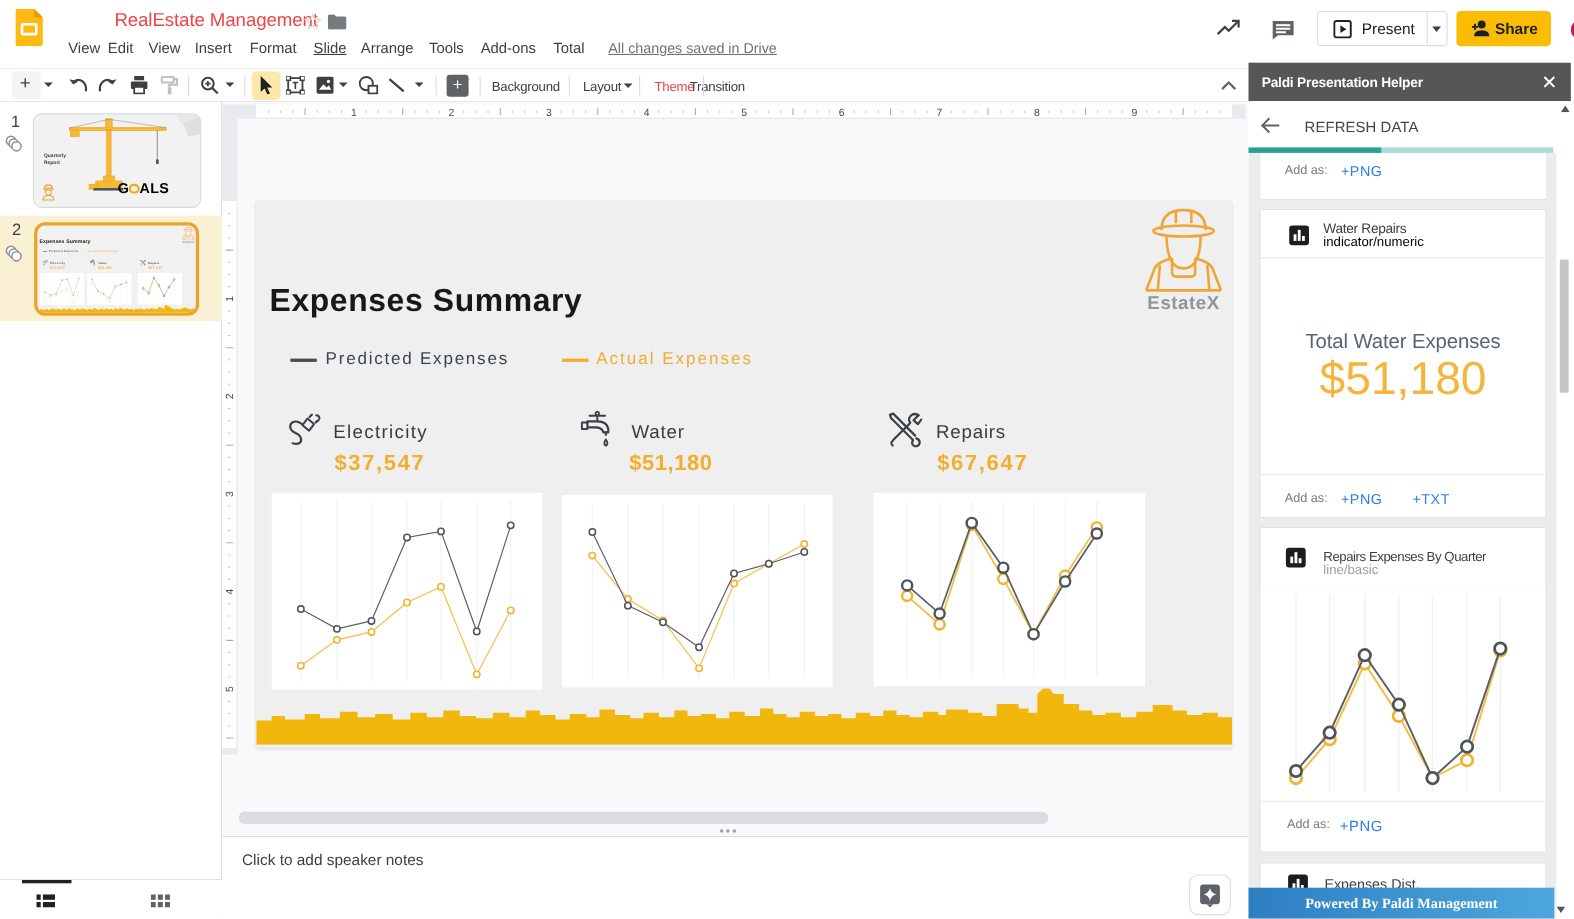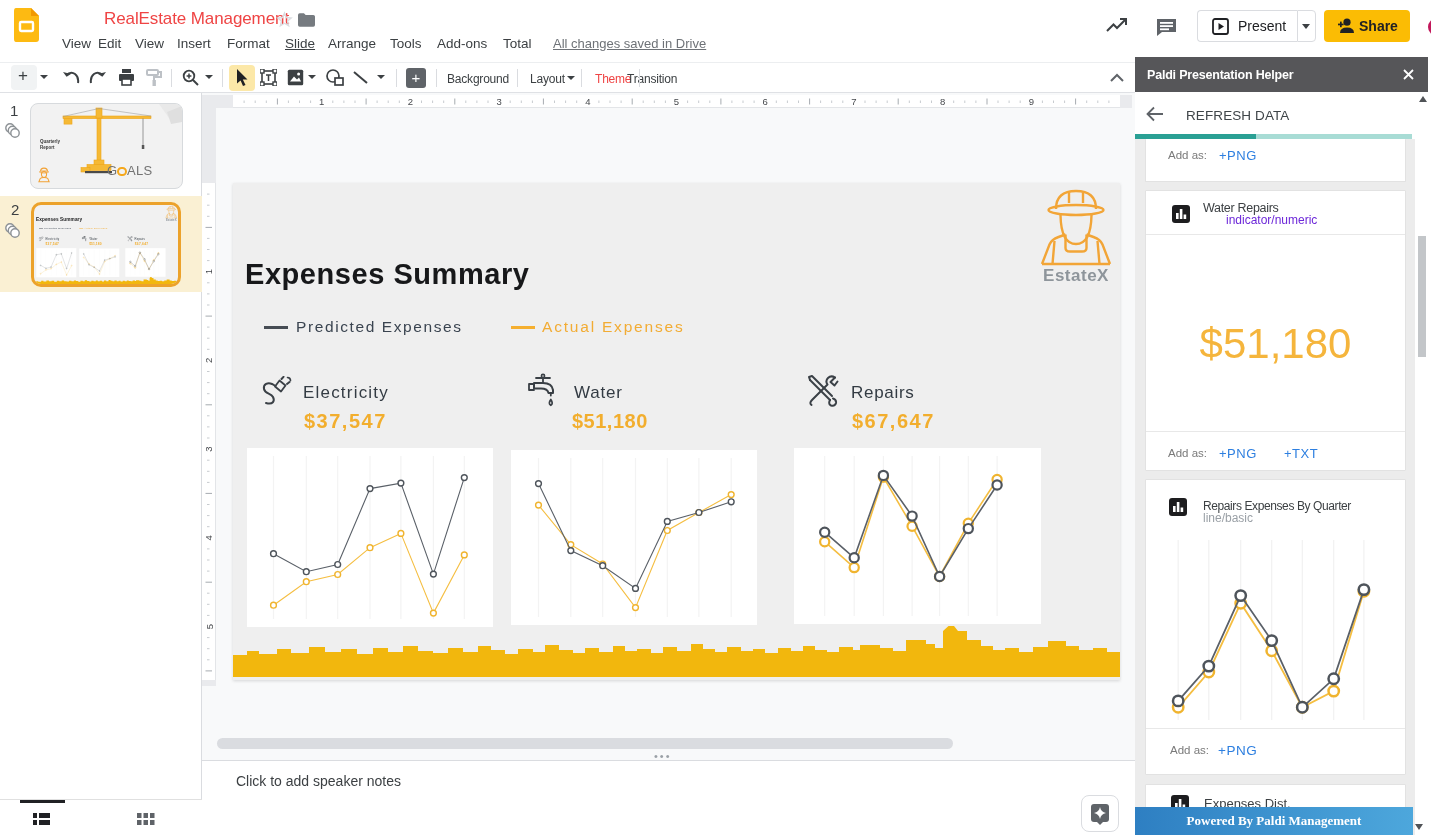--- a/index.html
+++ b/index.html
@@ -162,21 +162,21 @@
 <path d="M112 14.5 V43" stroke="#666" stroke-width="0.65" fill="none"></path>
 <rect x="110.8" y="41" width="2.5" height="4" fill="#555"></rect>
 <g fill="#F5B935" stroke="#EFA519" stroke-width="0.6">
 <rect x="63" y="56" width="10" height="5"></rect>
 <rect x="56" y="60.5" width="24" height="6"></rect>
 <rect x="50" y="63.5" width="9" height="4.5"></rect>
 </g>
 <rect x="54" y="67" width="27" height="2.2" fill="#4a4a4a"></rect>
 </svg>
 <div class="a" style="left:9px;top:35px;font-size:4.5px;font-weight:bold;color:#3a3a3a;line-height:5.5px;">Quarterly<br>Report</div>
-<div class="a ws" style="left:76px;top:59px;font-size:13px;font-weight:normal;color:#737373;letter-spacing:0.3px;">G<span style="display:inline-block;width:9.5px;height:9.5px;border:2.4px solid #F5A81C;border-radius:50%;vertical-align:-1px;"></span>ALS</div>
+<div class="a ws" style="left:76px;top:59px;font-size:13px;font-weight:bold;color:#000000;letter-spacing:0.3px;">G<span style="display:inline-block;width:9.5px;height:9.5px;border:2.4px solid #F5A81C;border-radius:50%;vertical-align:-1px;"></span>ALS</div>
 <svg class="a" style="left:7px;top:63px" width="12" height="16" viewBox="0 0 14 18">
 <path d="M3 5 Q3 1 7 1 Q11 1 11 5" fill="none" stroke="#F2A236" stroke-width="1.4"></path>
 <ellipse cx="7" cy="5.4" rx="5.4" ry="1.2" fill="none" stroke="#F2A236" stroke-width="1"></ellipse>
 <ellipse cx="7" cy="8.4" rx="3" ry="3.4" fill="none" stroke="#F2A236" stroke-width="1.2"></ellipse>
 <path d="M1 17 L2.4 13.4 Q3.4 12 7 12 Q10.6 12 11.6 13.4 L13 17 Z" fill="none" stroke="#F2A236" stroke-width="1.2"></path>
 </svg>
 </div>
 <div class="a" style="left:31px;top:202px;width:150px;height:85px;background:#F1F1F1;border:3px solid #ECA22B;border-radius:10px;overflow:hidden;">
 <div class="a" style="left:0;top:0;width:887px;height:497px;transform:scale(0.1628);transform-origin:0 0;">
         <svg class="a" style="left:806px;top:3px" width="74" height="80" viewBox="0 0 74 80">
@@ -604,21 +604,21 @@
           </svg>
         </div>
         <svg class="a" style="left:0;top:441px" width="887" height="53" viewBox="0 0 887 53">
           <path d="M0,31 H14 V27 H26 V30 H44 V25 H58 V29 H76 V23 H92 V28 H108 V25 H124 V30 H140 V24 H155 V28 H170 V22 H185 V27 H200 V29 H215 V24 H230 V28 H245 V22 H258 V26 H272 V30 H285 V25 H300 V28 H312 V21 H326 V26 H340 V29 H352 V24 H366 V28 H380 V22 H392 V27 H404 V25 H418 V29 H430 V23 H444 V27 H458 V20 H470 V25 H482 V28 H494 V23 H508 V27 H520 V25 H532 V29 H545 V24 H558 V27 H570 V22 H582 V26 H594 V28 H606 V23 H620 V26 H627 V21 H647 V24 H660 V27 H673 V16 H693 V20 H702 V24 H710 V7 L715.5 2 L721 2 L725 7 H734 V16 H748 V22 H760 V26 H772 V24 H786 V28 H800 V23 H815 V17 H833 V22 H846 V26 H860 V24 H874 V28 H887 V53 H0 Z" fill="#F2B70D"></path>
         </svg>
 </div>
 <div class="a" style="left:15px;top:645px;width:736px;height:11px;background:#DADCE0;border-radius:6px;"></div>
 <div class="a" style="left:452px;top:661px;width:30px;height:5px;color:#9AA0A6;font-size:11px;letter-spacing:2px;line-height:5px;">•••</div>
 </div>
 <div class="a" style="left:202px;top:760px;width:933px;height:75px;background:#fff;border-top:1px solid #DADCE0;">
-<div class="a ws" style="left:34px;top:12px;font-size:14px;color:#3c4043;">Click to add speaker notes</div>
+<div class="a ws" style="left:18px;top:12px;font-size:14px;color:#3c4043;">Click to add speaker notes</div>
 <div class="a" style="left:879px;top:34px;width:38px;height:37px;background:#fff;border:1px solid #DADCE0;border-radius:8px;"></div>
 <svg class="a" style="left:888px;top:42px" width="20" height="22" viewBox="0 0 20 22">
 <rect x="1" y="1" width="18" height="18" rx="3" fill="#5f6368"></rect>
 <path d="M7 19 H13 L10 22 Z" fill="#5f6368"></path>
 <path d="M10 4 C10.5 7.2 12.8 9.5 16 10 C12.8 10.5 10.5 12.8 10 16 C9.5 12.8 7.2 10.5 4 10 C7.2 9.5 9.5 7.2 10 4 Z" fill="#fff"></path>
 </svg>
 </div>
 <div class="a" style="left:1135px;top:57px;width:296px;height:778px;background:#fff;">
 <div class="a" style="left:0;top:82px;width:280px;height:696px;background:#ECECEC;"></div>
 <div class="a" style="left:0;top:0;width:293px;height:35px;background:#565659;"></div>
@@ -637,22 +637,23 @@
 <div class="a ws" style="left:33px;top:92px;font-size:11.5px;color:#7a7a7a;">Add as:</div>
 <div class="a ws" style="left:84px;top:91px;font-size:13px;color:#2D7FE0;letter-spacing:0.5px;">+PNG</div>
 <div class="a" style="left:10px;top:133px;width:261px;height:281px;background:#fff;border:1px solid #E2E2E2;border-radius:1px;"></div>
 <div class="a" style="left:37px;top:148px;width:18px;height:18px;background:#1d1d1f;border-radius:3px;"></div>
 <svg class="a" style="left:37px;top:148px" width="18" height="18" viewBox="0 0 18 18">
 <rect x="4" y="8" width="2.6" height="6" fill="#fff"></rect>
         <rect x="7.8" y="4" width="2.6" height="10" fill="#fff"></rect>
         <rect x="11.6" y="9.5" width="2.6" height="4.5" fill="#fff"></rect>
       </svg>
 <div class="a ws" style="left:68px;top:144px;font-size:12.5px;letter-spacing:-0.3px;color:#3C4043;">Water Repairs</div>
-<div class="a ws" style="left:68px;top:156px;font-size:12px;color:#6d28d9;margin-left:23px;">indicator/numeric</div>
+<div class="a ws" style="left:68px;top:156px;font-size:12px;color:#000000;">indicator/numeric</div>
 <div class="a" style="left:11px;top:177px;width:259px;height:1px;background:#E8E8E8;"></div>
+<div class="a" style="left:10px;top:242px;width:261px;text-align:center;font-size:18.5px;letter-spacing:-0.1px;color:#54657B;">Total Water Expenses</div>
 <div class="a" style="left:10px;top:263px;width:261px;text-align:center;font-size:42px;color:#F5B53C;">$51,180</div>
 <div class="a" style="left:11px;top:374px;width:259px;height:1px;background:#E8E8E8;"></div>
 <div class="a ws" style="left:33px;top:390px;font-size:11.5px;color:#7a7a7a;">Add as:</div>
 <div class="a ws" style="left:84px;top:389px;font-size:13px;color:#2D7FE0;letter-spacing:0.5px;">+PNG</div>
 <div class="a ws" style="left:149px;top:389px;font-size:13px;color:#2D7FE0;letter-spacing:0.5px;">+TXT</div>
 <div class="a" style="left:10px;top:422px;width:261px;height:296px;background:#fff;border:1px solid #E2E2E2;border-radius:1px;"></div>
 <div class="a" style="left:34px;top:441px;width:18px;height:18px;background:#1d1d1f;border-radius:3px;"></div>
 <svg class="a" style="left:34px;top:441px" width="18" height="18" viewBox="0 0 18 18">
 <rect x="4" y="8" width="2.6" height="6" fill="#fff"></rect>
         <rect x="7.8" y="4" width="2.6" height="10" fill="#fff"></rect>

